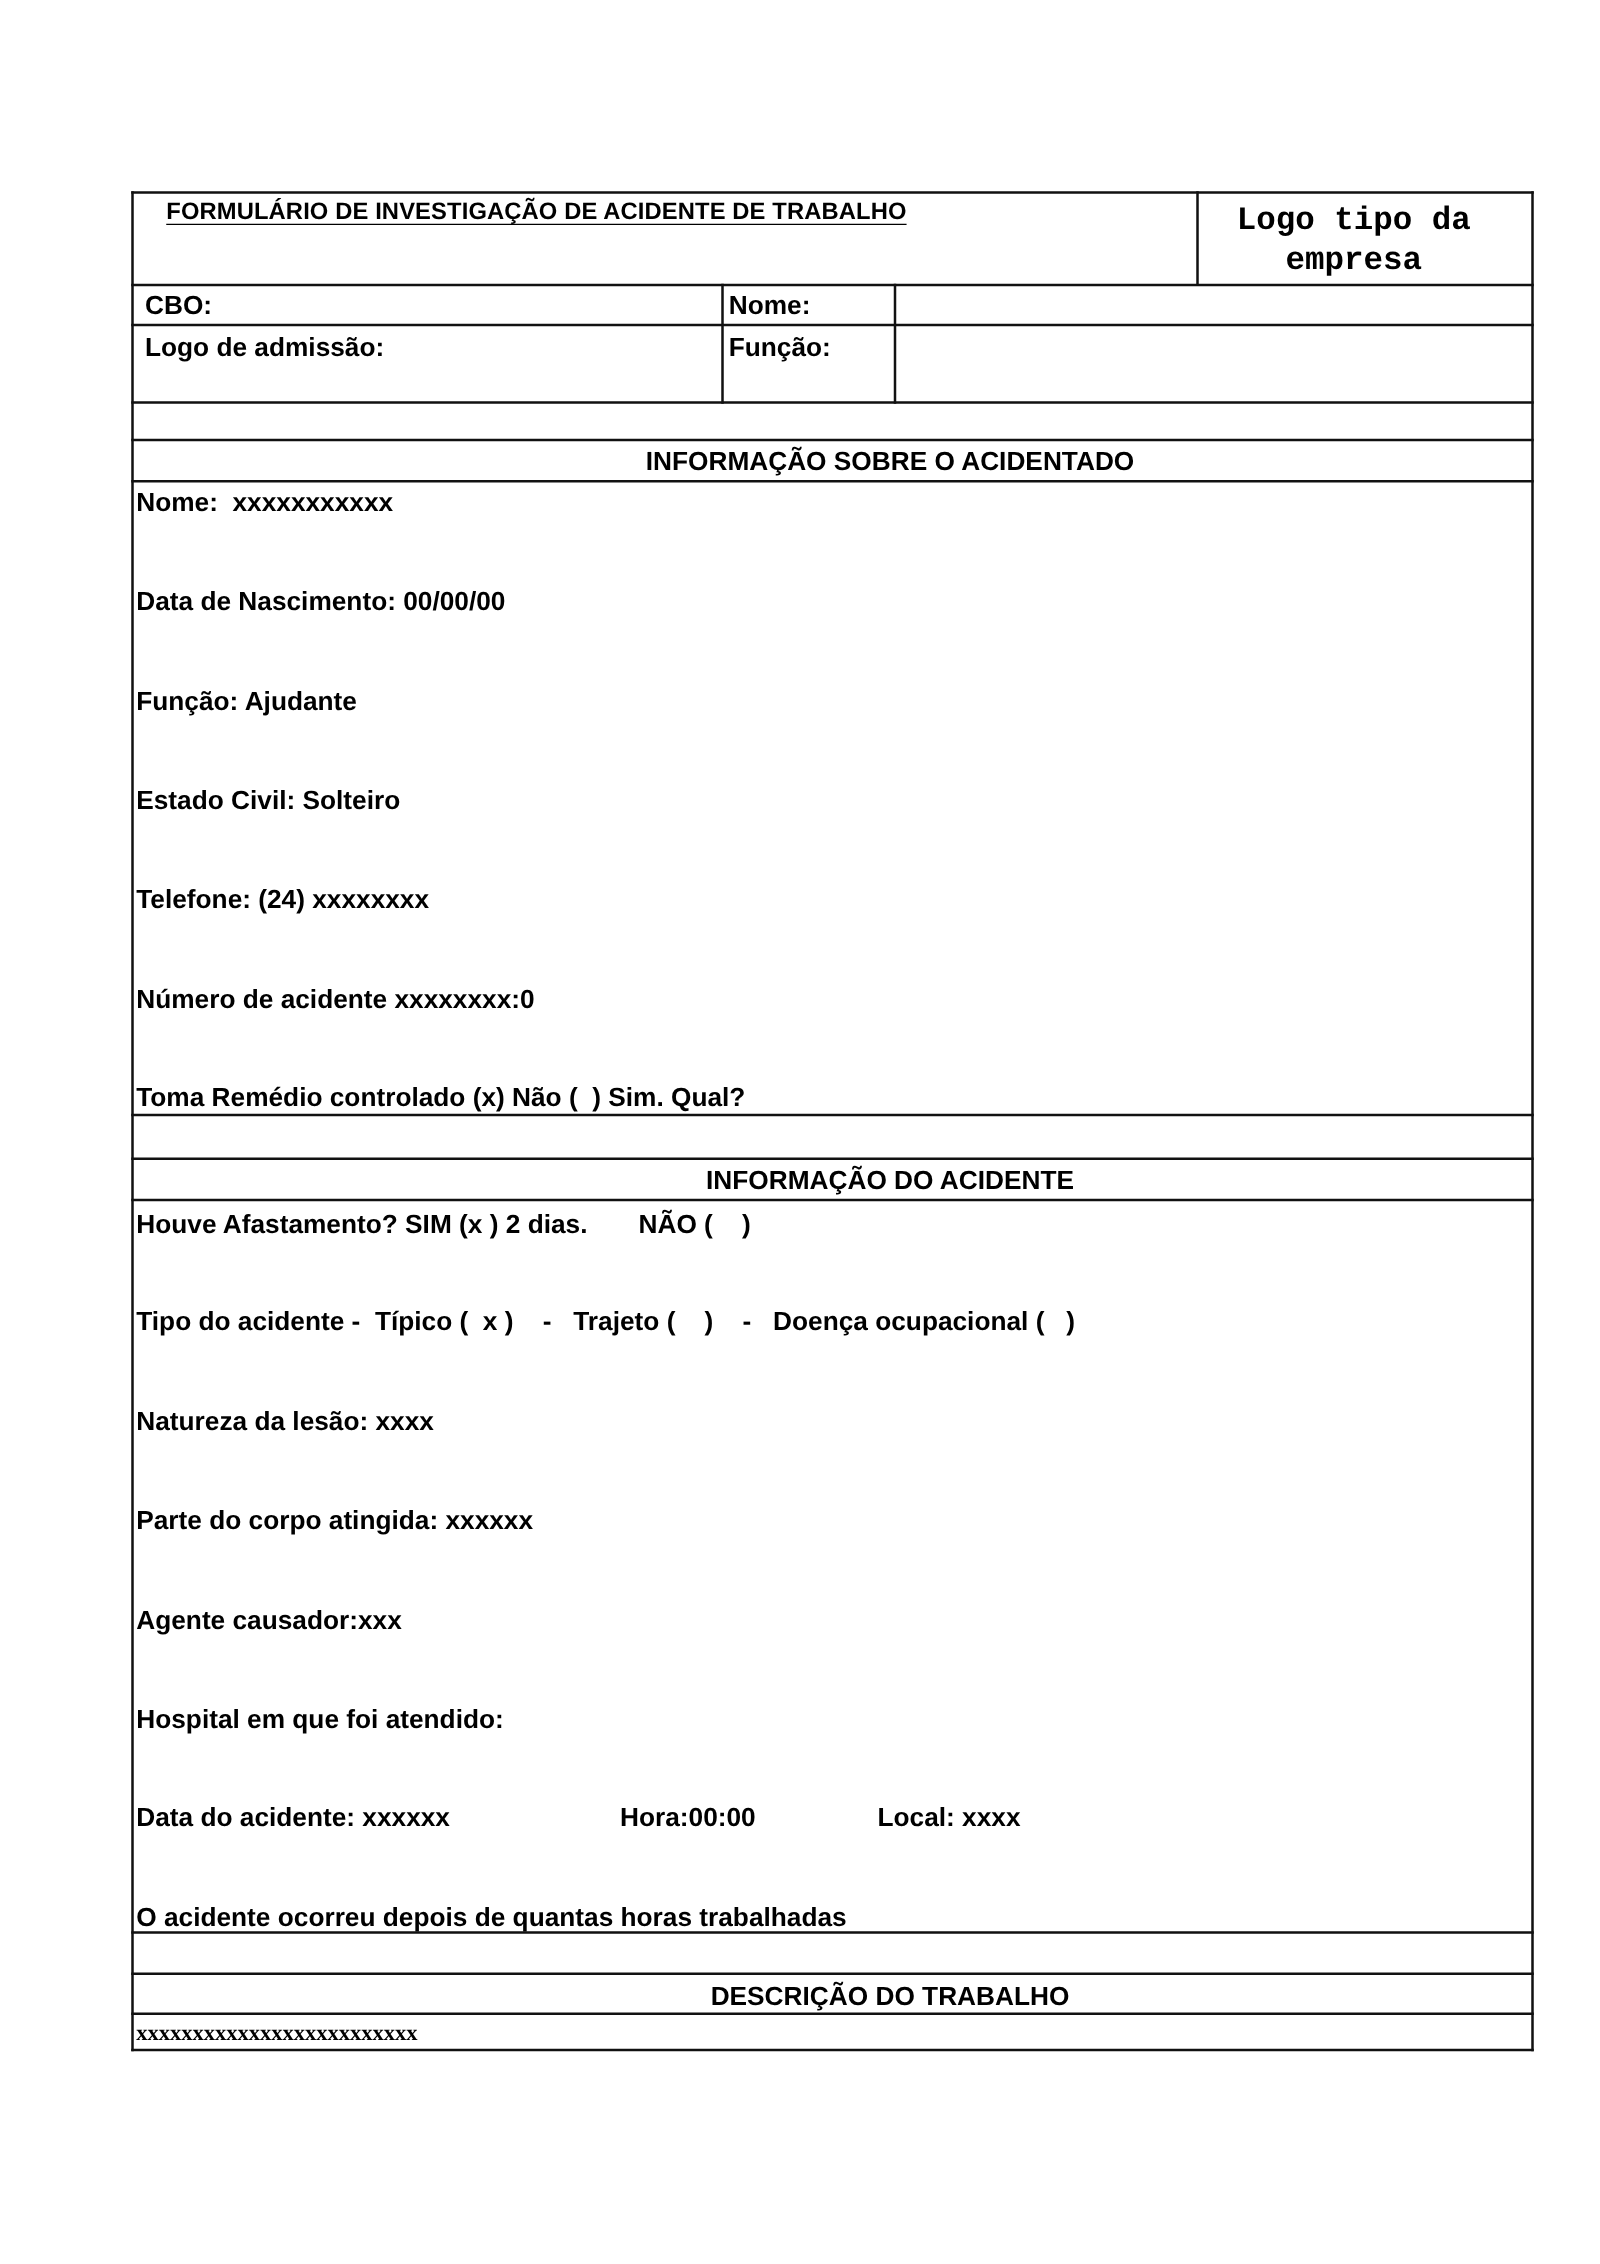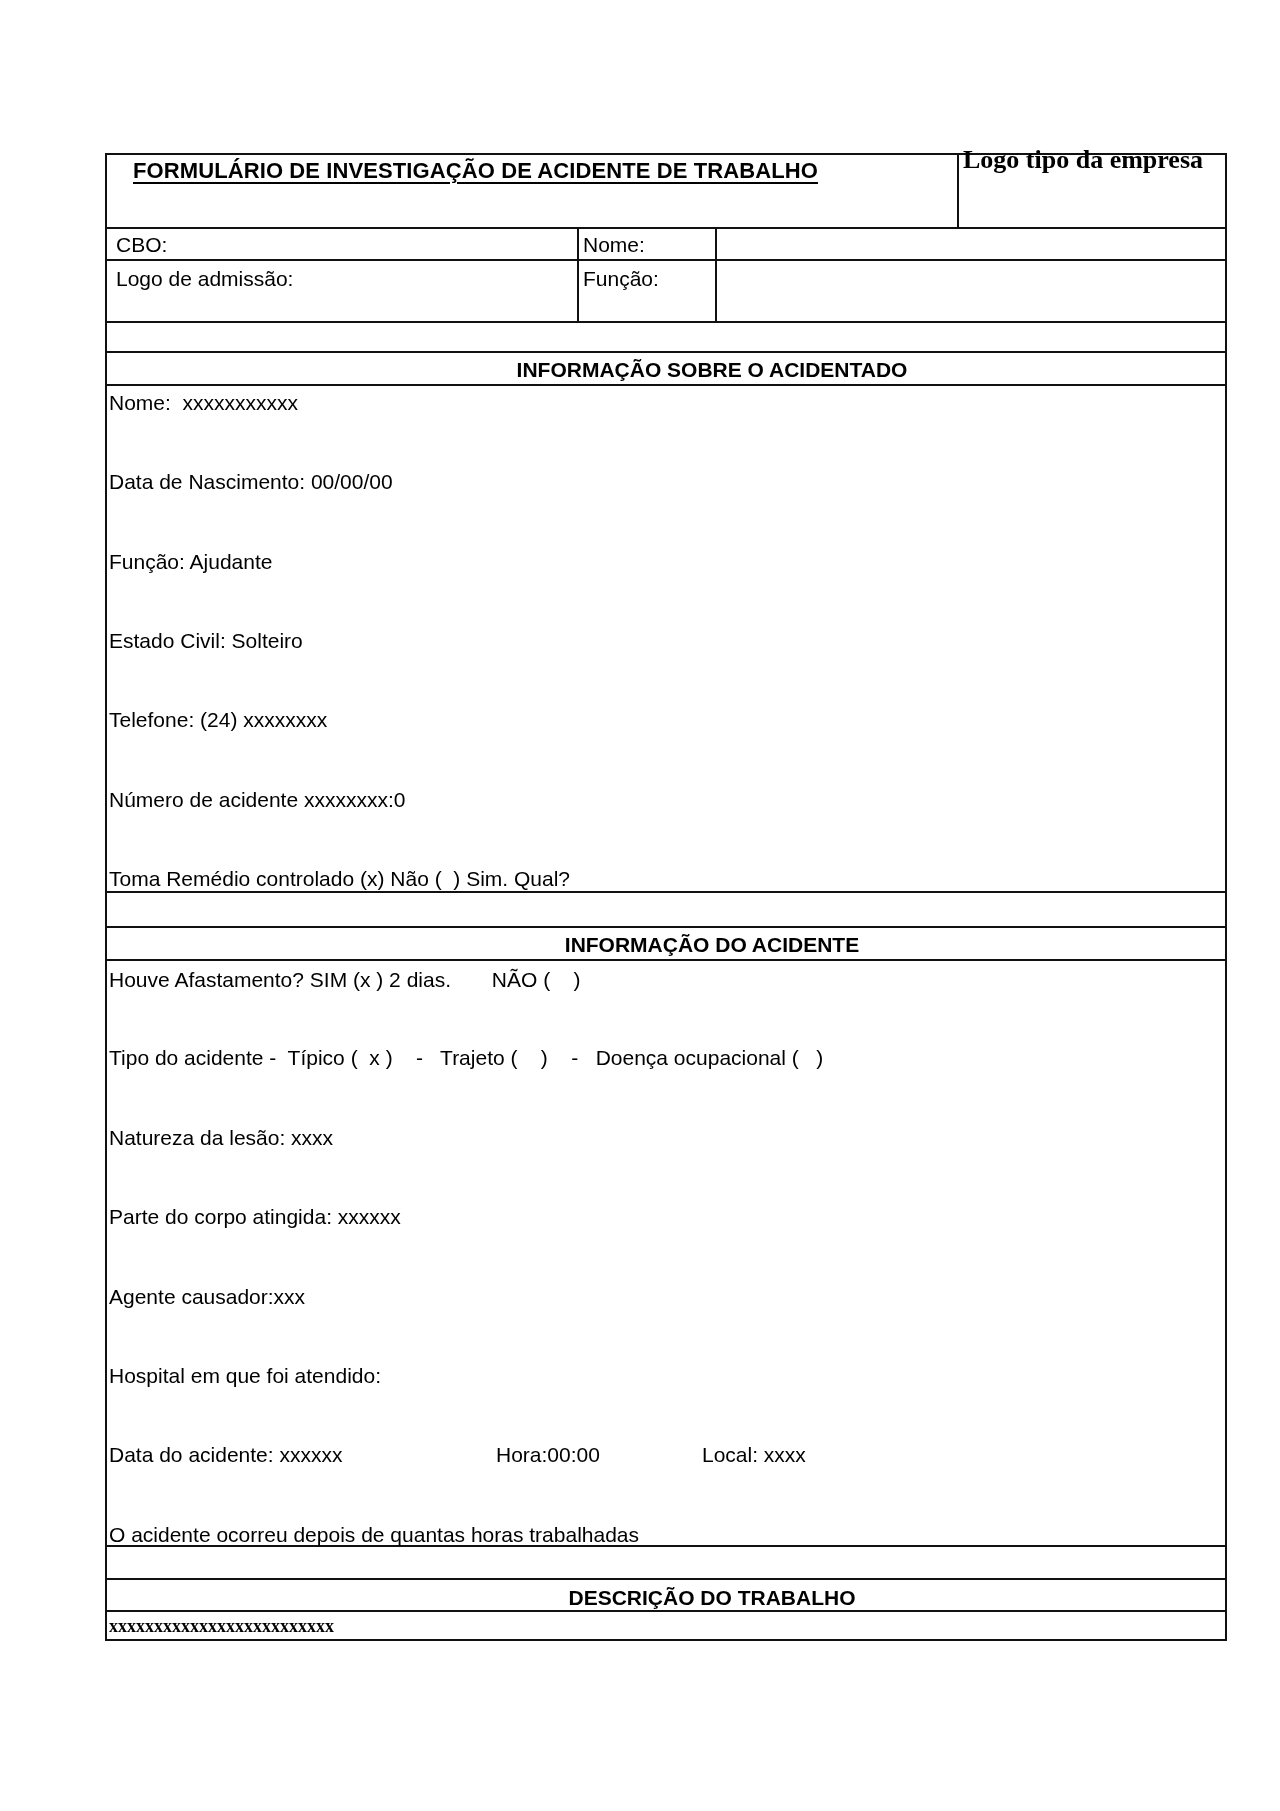--- a/index.html
+++ b/index.html
@@ -1,23 +1,23 @@
 <!DOCTYPE html>
 <html><head>
 <meta charset="utf-8">
 <style>
   html, body { margin: 0; padding: 0; background: #ffffff; }
   body { width: 1280px; height: 1811px; position: relative; overflow: hidden;
          font-family: "Liberation Sans", sans-serif; color: #000; }
   .hline { position: absolute; left: 105px; width: 1122px; height: 2px; background: #111; }
   .vline { position: absolute; width: 2px; background: #111; }
-  .txt { position: absolute; font-weight: normal; font-size: 21px; white-space: pre; line-height: 1; }
+  .txt { position: absolute; font-weight: bold; font-size: 21px; white-space: pre; line-height: 1; }
   .hdr { position: absolute; left: 105px; width: 1214px; text-align: center; font-weight: bold; font-size: 21px; white-space: pre; line-height: 1; }
-  .title { position: absolute; left: 133px; top: 160px; font-weight: bold; font-size: 22px; text-decoration: underline; text-underline-offset: 4px; white-space: pre; line-height: 1; letter-spacing: 0.1px; }
-  .logo { position: absolute; left: 960px; top: 144px; width: 246px; text-align: center; font-family: Liberation Serif, serif; font-weight: bold; font-size: 26px; line-height: 32px; }
+  .title { position: absolute; left: 133px; top: 160px; font-weight: bold; font-size: 19px; text-decoration: underline; text-underline-offset: 4px; white-space: pre; line-height: 1; letter-spacing: 0.1px; }
+  .logo { position: absolute; left: 960px; top: 160px; width: 246px; text-align: center; font-family: Liberation Mono, monospace; font-weight: bold; font-size: 26px; line-height: 32px; }
   .serif-x { position: absolute; left: 109px; top: 1617px; font-family: "Liberation Serif", serif; font-weight: bold; font-size: 18px; white-space: pre; line-height: 1; }
 </style>
 </head>
 <body>
 
 <div>
 
   <div class="hline" style="top:153px"></div>
   <div class="hline" style="top:227px"></div>
   <div class="hline" style="top:259px"></div>

